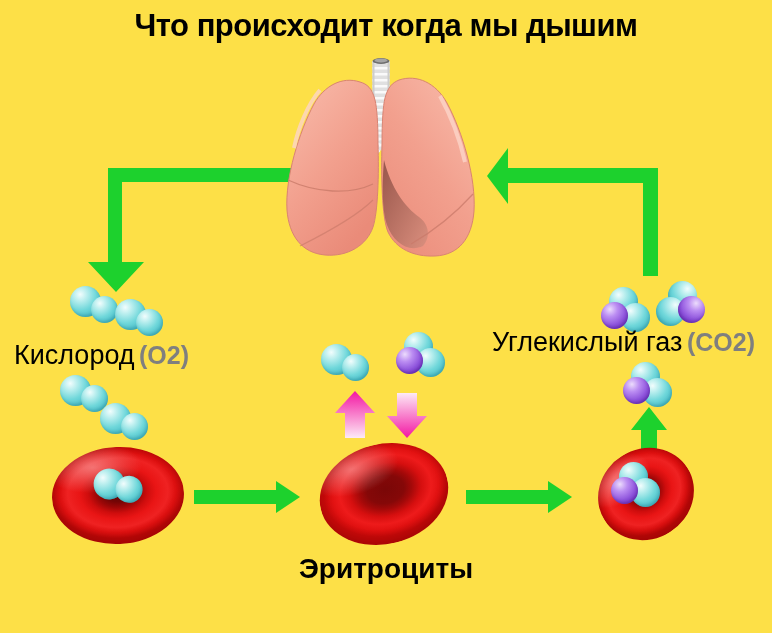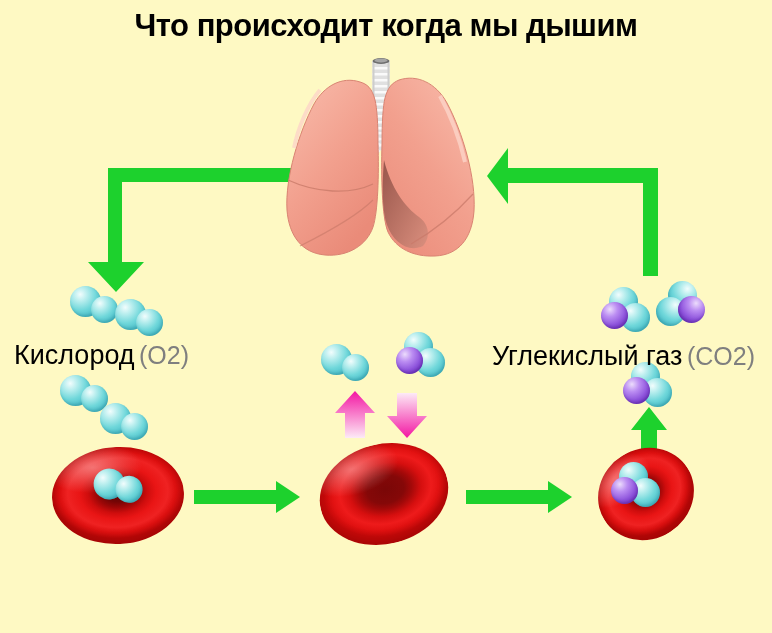--- a/index.html
+++ b/index.html
@@ -1,30 +1,30 @@
 <!DOCTYPE html>
 <html style="--arrow-green: #1dd12d; --arrow-magenta: #f316a2; --arrow-magenta-faded: #fdeaf6; --molecule-cyan: #6fd7da; --molecule-purple: #8e54dc; --red-blood-cell: #e01010; --lungs-pink: #f2a08e; --trachea-gray: #e3e3e3; --formula-gray: #7f7f7f; --title-black: #000000;"><head>
 <meta charset="utf-8">
 <style>
   html,body{margin:0;padding:0;background:#fff;}
   .canvas{
-    position:relative;width:772px;height:633px;background:#fef9c3;overflow:hidden;
+    position:relative;width:772px;height:633px;background:#fde047;overflow:hidden;
     font-family:"Liberation Sans","DejaVu Sans",sans-serif;
   }
   .title{
     position:absolute;top:8px;left:0;width:100%;text-align:center;
     font-size:31px;font-weight:bold;color:#000;letter-spacing:-0.5px;
   }
   .layer{position:absolute;left:0;top:0;width:772px;height:633px;}
   
   .side-label{position:absolute;white-space:nowrap;}
   .side-label .name{font-size:27px;font-weight:normal;color:#000;}
-  .side-label .formula{font-size:25px;font-weight:400;color:var(--formula-gray,#7f7f7f);}
+  .side-label .formula{font-size:25px;font-weight:700;color:var(--formula-gray,#7f7f7f);}
   .label-oxygen{left:14px;top:340px;}
-  .label-co2{left:492px;top:341px;}
+  .label-co2{left:492px;top:327px;}
   .caption{position:absolute;left:0;top:551px;width:100%;text-align:center;
     font-size:28px;font-weight:bold;color:#000;line-height:35px;}
   
   .mol{position:absolute;}
   .sph{position:absolute;border-radius:50%;}
   .sph.cyan{
     background:radial-gradient(circle at 33% 27%,#f2fdfd 0%,#b9eeee 22%,#6fd7da 52%,#46bac6 82%,#2f9fae 100%);
     box-shadow:inset -1px -2px 3px rgba(20,110,125,.3);
   }
   .sph.purple{
@@ -187,15 +187,16 @@
 
   <div class="side-label label-oxygen">
     <span class="name">Кислород</span>
     <span class="formula">(O2)</span>
   </div>
   <div class="side-label label-co2">
     <span class="name">Углекислый газ</span>
     <span class="formula">(CO2)</span>
   </div>
   <div class="caption">
+    <div>Эритроциты</div>
   </div>
 
 </div>
 
 </body></html>

